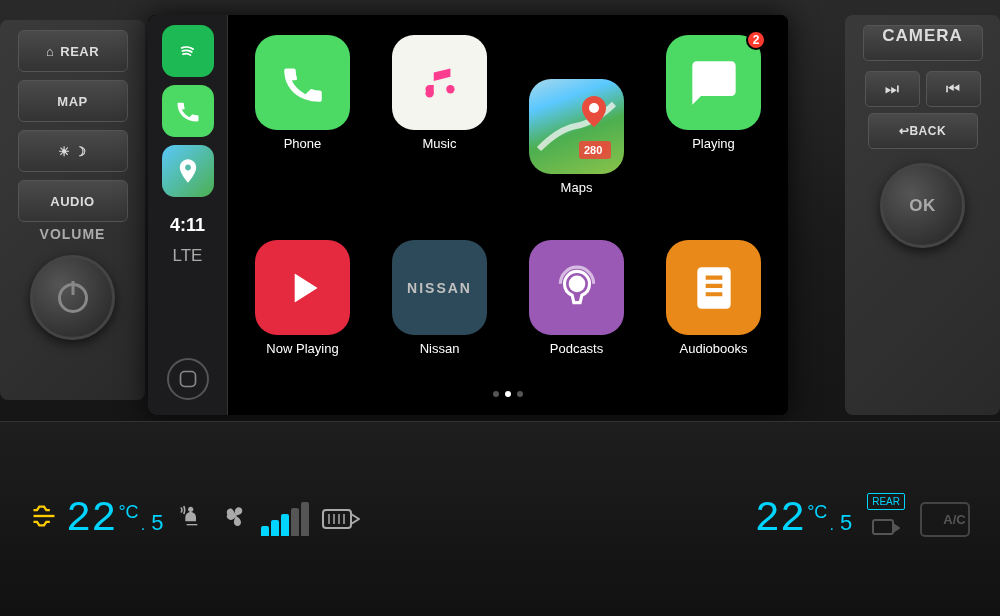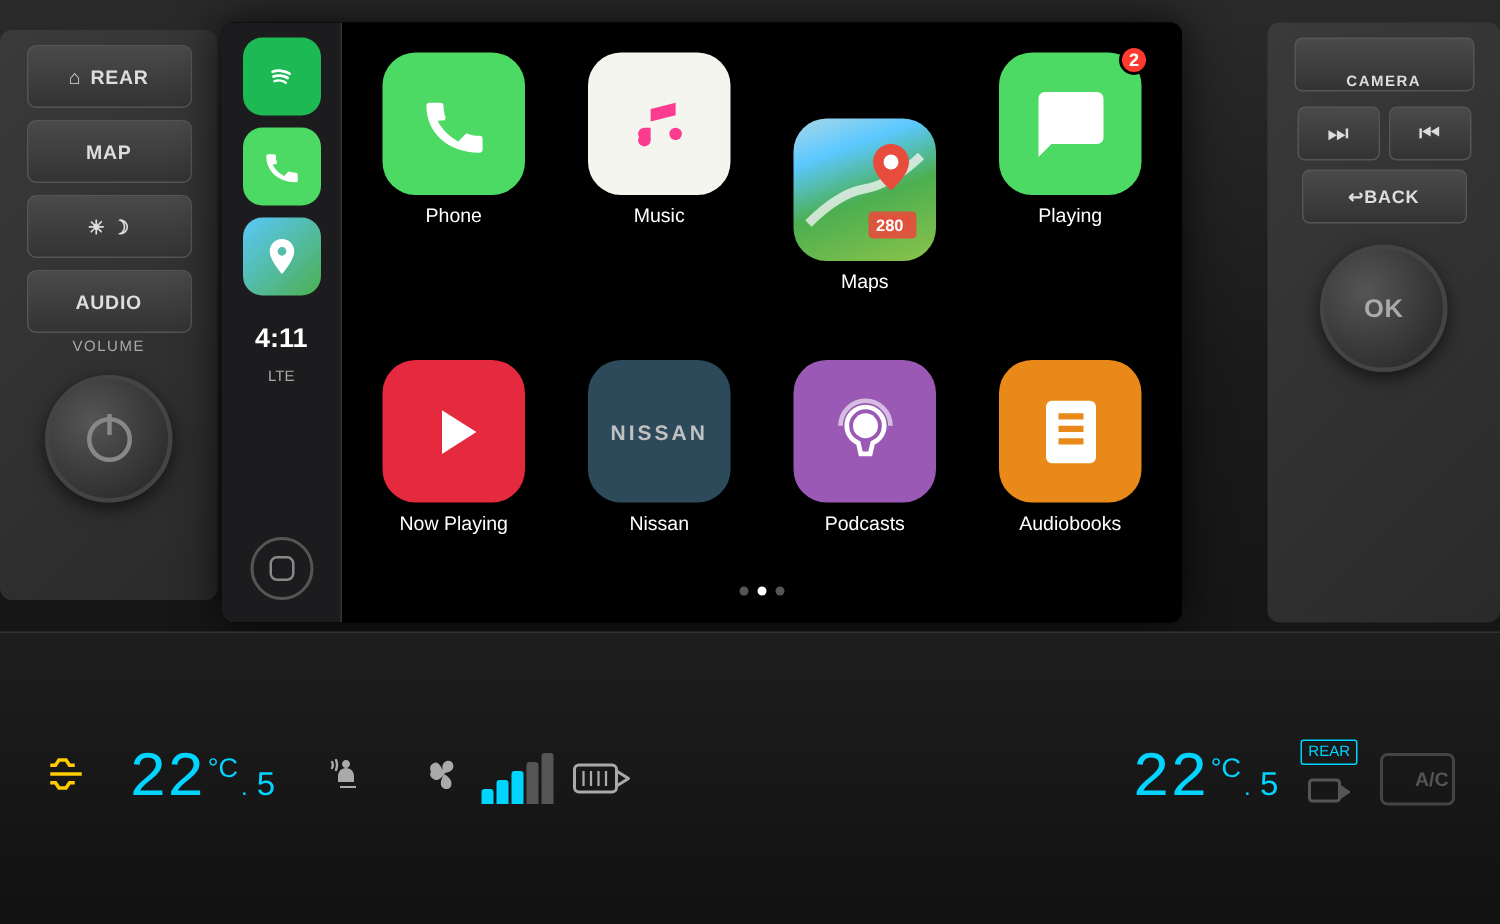--- a/index.html
+++ b/index.html
@@ -81,23 +81,24 @@
       top: -5px;
       left: 50%;
       transform: translateX(-50%);
       width: 3px;
       height: 14px;
       background: #888;
     }
 
     .vol-label {
       color: #aaa;
-      font-size: 10px;
+      font-size: 14px;
       letter-spacing: 1px;
       margin-top: -4px;
+      font-weight: bold;
     }
 
     
     .carplay-screen {
       position: absolute;
       left: 148px;
       top: 15px;
       width: 640px;
       height: 400px;
       background: #000;
@@ -139,21 +140,21 @@
     .time-display {
       color: #fff;
       font-size: 18px;
       font-weight: 600;
       text-align: center;
       margin-top: 10px;
     }
 
     .lte-badge {
       color: #aaa;
-      font-size: 10px;
+      font-size: 17px;
       text-align: right;
       margin-top: 2px;
     }
 
     .home-btn-sidebar {
       width: 42px;
       height: 42px;
       border-radius: 50%;
       border: 2px solid #555;
       background: transparent;
@@ -271,24 +272,24 @@
       gap: 6px;
     }
 
     .camera-btn {
       width: 120px;
       height: 36px;
       background: linear-gradient(180deg, #4a4a4a, #333);
       border: 1px solid #555;
       border-radius: 5px;
       color: #ddd;
-      font-size: 10px;
+      font-size: 17px;
       font-weight: 600;
       display: flex;
-      align-items: flex-end;
+      align-items: flex-start;
       justify-content: center;
       letter-spacing: 1px;
       cursor: pointer;
     }
 
     .right-control-row {
       display: flex;
       gap: 6px;
       margin-top: 4px;
     }
@@ -345,21 +346,21 @@
     .climate-bar {
       position: absolute;
       bottom: 0;
       left: 0;
       right: 0;
       height: 195px;
       background: linear-gradient(180deg, #1e1e1e, #111);
       display: flex;
       align-items: center;
       padding: 10px 30px;
-      gap: 28px;
+      gap: 8px;
       border-top: 1px solid #333;
     }
 
     .temp-display {
       display: flex;
       align-items: flex-start;
       gap: 2px;
     }
 
     .temp-num {

